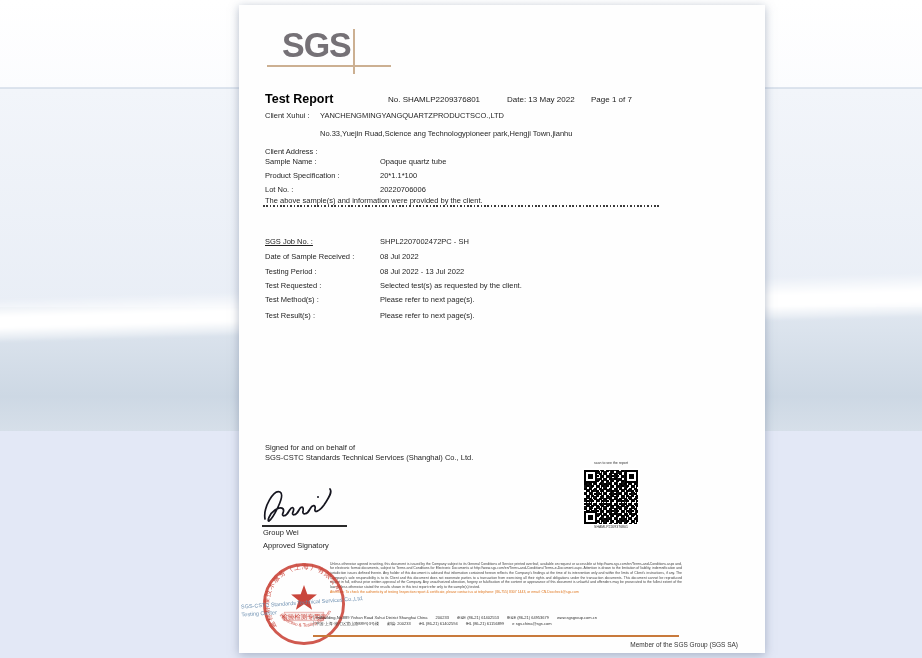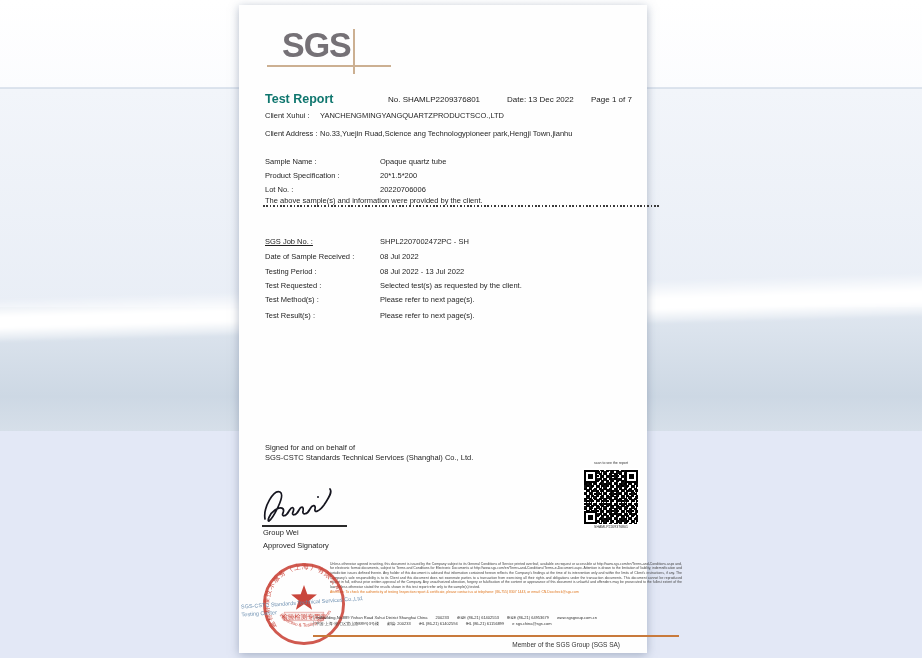--- a/index.html
+++ b/index.html
@@ -9,33 +9,33 @@
   .bg{position:absolute;left:0;width:100%;}
   .bg-top{top:0;height:88px;background:linear-gradient(180deg,#ffffff,#fbfcfe);}
   .bg-hairline{top:87px;height:2px;background:#d3dce8;opacity:.75;}
   .bg-mid{top:89px;height:218px;background:linear-gradient(180deg,#f2f5fa,#e9eef6);}
   .bg-dark{top:307px;height:124px;background:linear-gradient(180deg,#e0e7f0,#cdd8e4 72%,#d6dfe9);}
   .bg-bottom{top:431px;height:227px;background:#e3e8f6;}
   .bg-sweep{top:286px;left:-20px;width:980px;height:42px;
             background:linear-gradient(180deg,rgba(255,255,255,0),#ffffff 42%,#ffffff 68%,rgba(255,255,255,.15));
             transform:rotate(-1.6deg);filter:blur(1.5px);}
   
-  .sheet{position:absolute;left:239px;top:5px;width:408px;height:648px;background:#fefefe;
-         box-shadow:0 2px 9px rgba(105,122,150,.5);}
+  .sheet{position:absolute;left:239px;top:5px;width:518px;height:648px;background:#fefefe;
+         box-shadow:0 2px 9px rgba(105,122,150,.5);padding-left:8px;}
   .abs{position:absolute;}
   .t{font-size:7.5px;color:#1f1f1f;line-height:1.2;white-space:nowrap;}
   .lbl{left:26px;}
   .val2{left:141px;}
   
   .sgs-word{left:43px;top:20px;font-size:34px;font-weight:700;color:#757176;
             letter-spacing:-1px;transform:scaleY(1.04);transform-origin:0 0;}
   .sgs-hline{left:28px;top:60px;width:124px;height:2px;background:#ccb092;}
   .sgs-vline{left:114px;top:24px;width:2px;height:45px;background:#ccb092;}
   
-  .rpt-title{left:26px;top:87px;font-size:12.5px;font-weight:700;color:#0f766e;}
+  .rpt-title{left:26px;top:87px;font-size:12.5px;font-weight:700;color:#000000;}
   .hdr-sm{top:90px;font-size:8px;color:#222;}
   
   .dotline{left:24px;top:200px;width:398px;height:2px;
            background-image:repeating-linear-gradient(90deg,#3a3a3a 0 1.5px,transparent 1.5px 3.4px);}
   
   .sig-underline{left:23px;top:520px;width:85px;height:1.5px;background:#2a2a2a;}
   
   .qr-wrap{left:344px;top:456px;width:56px;}
   .micro-c{transform:scale(.5);transform-origin:50% 0;font-size:7px;width:200%;
            margin-left:-50%;text-align:center;color:#333;line-height:1.1;}
@@ -76,32 +76,32 @@
   <div class="bg bg-sweep"></div>
 
   <div class="sheet">
 
     <div class="abs sgs-word">SGS</div>
     <div class="abs sgs-hline"></div>
     <div class="abs sgs-vline"></div>
 
     <div class="abs rpt-title">Test Report</div>
     <div class="abs hdr-sm" style="left:149px;">No. SHAMLP2209376801</div>
-    <div class="abs hdr-sm" style="left:268px;">Date: 13 Dec 2022</div>
+    <div class="abs hdr-sm" style="left:268px;">Date: 13 May 2022</div>
     <div class="abs hdr-sm" style="left:352px;">Page 1 of 7</div>
 
     <div class="abs t lbl" style="top:106px;">Client Xuhui :</div>
     <div class="abs t" style="left:81px;top:106px;">YANCHENGMINGYANGQUARTZPRODUCTSCO.,LTD</div>
-    <div class="abs t lbl" style="top:124px;">Client Address :</div>
+    <div class="abs t lbl" style="top:142px;">Client Address :</div>
     <div class="abs t" style="left:81px;top:124px;">No.33,Yuejin Ruad,Science ang Technologypioneer park,Hengji Town,jianhu</div>
 
     <div class="abs t lbl" style="top:152px;">Sample Name :</div>
     <div class="abs t val2" style="top:152px;">Opaque quartz tube</div>
     <div class="abs t lbl" style="top:166px;">Product Specification :</div>
-    <div class="abs t val2" style="top:166px;">20*1.5*200</div>
+    <div class="abs t val2" style="top:166px;">20*1.1*100</div>
     <div class="abs t lbl" style="top:180px;">Lot No. :</div>
     <div class="abs t val2" style="top:180px;">20220706006</div>
     <div class="abs t lbl" style="top:191px;">The above sample(s) and information were provided by the client.</div>
     <div class="abs dotline"></div>
 
     <div class="abs t lbl" style="top:232px;text-decoration:underline;">SGS Job No. :</div>
     <div class="abs t val2" style="top:232px;">SHPL2207002472PC - SH</div>
     <div class="abs t lbl" style="top:247px;">Date of Sample Received :</div>
     <div class="abs t val2" style="top:247px;">08 Jul 2022</div>
     <div class="abs t lbl" style="top:262px;">Testing Period :</div>

